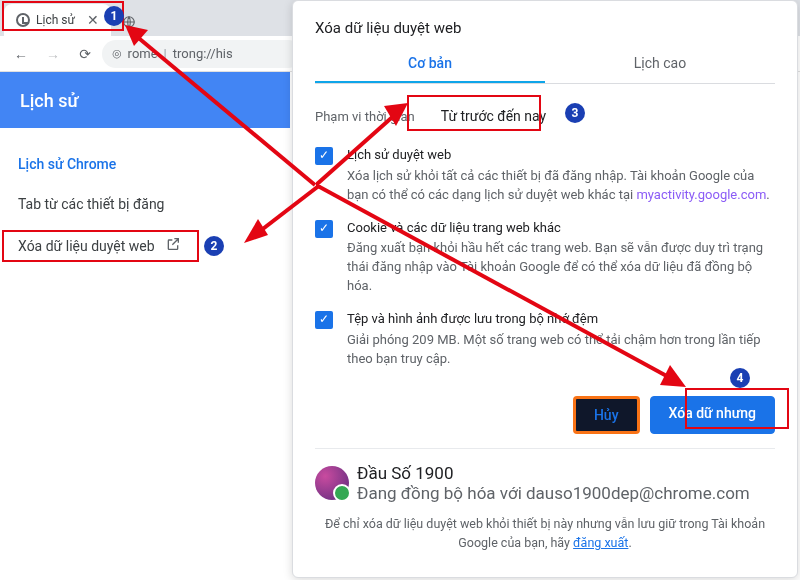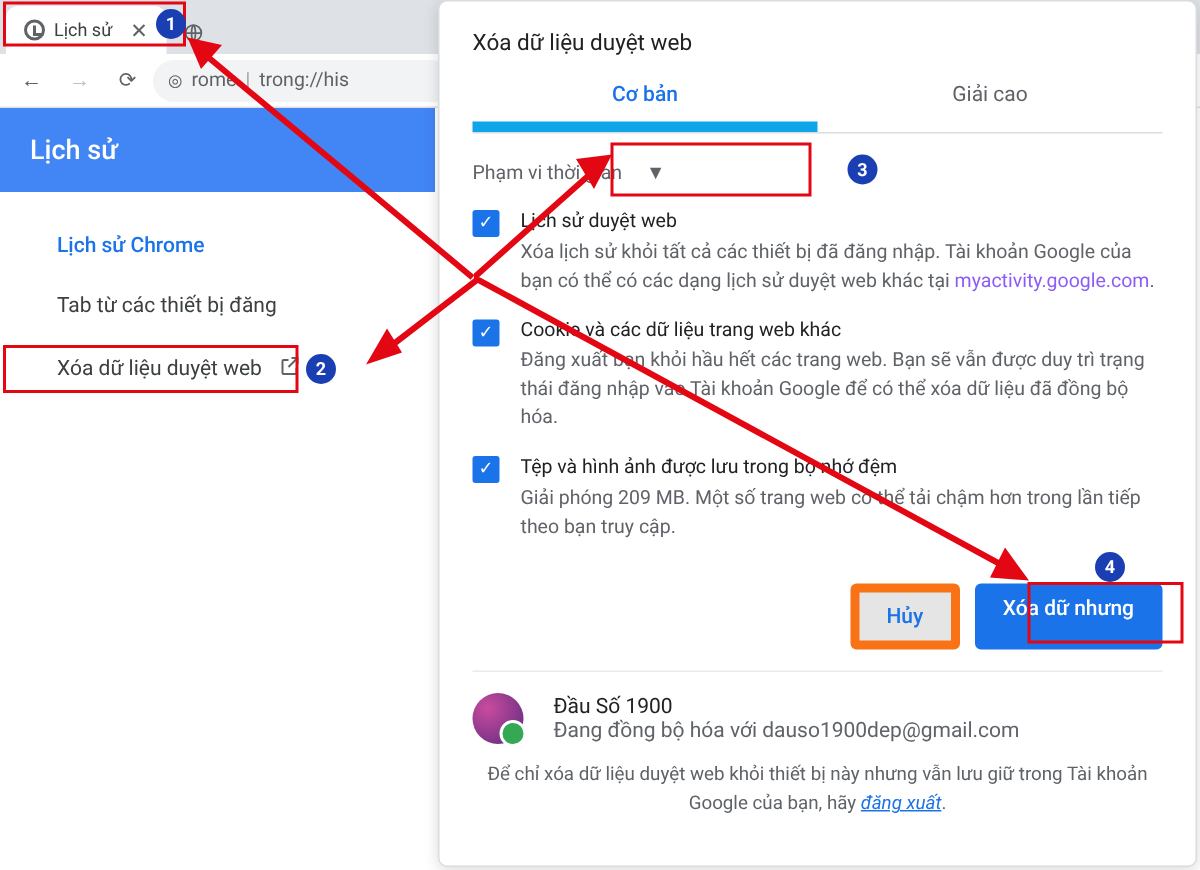--- a/index.html
+++ b/index.html
@@ -12,47 +12,47 @@
   .newtab { width: 28px; height: 28px; display:flex; align-items:center; justify-content:center; color:#5f6368; font-size:12px; margin-left:4px; }
   .toolbar { height: 36px; background: #fff; border-bottom: 1px solid #e0e0e0; display:flex; align-items:center; padding:0 6px; gap:2px; }
   .tbtn { width: 30px; height: 30px; display:flex; align-items:center; justify-content:center; color:#5f6368; font-size:14px; }
   .omnibox { flex: 0 0 200px; height: 28px; background:#f1f3f4; border-radius:14px; display:flex; align-items:center; padding:0 10px; gap:6px; font-size:13px; color:#5f6368; }
   .omnibox .secure { font-size:11px; }
 
   
   .page { position:absolute; top:72px; left:0; right:0; bottom:0; }
   .bluehdr { background:#4285f4; color:#fff; height:56px; display:flex; align-items:center; padding:0 20px; font-size:18px; font-weight:500; width:290px; }
   .sidenav { width:290px; padding:16px 0; }
-  .sideitem { padding:12px 18px; font-size:14px; color:#3c4043; display:flex; align-items:center; gap:10px;margin-left:20px; }
+  .sideitem { padding:12px 18px; font-size:14px; color:#3c4043; display:flex; align-items:center; gap:10px; }
   .sideitem.active { color:#1a73e8; font-weight:500; }
   .ext-icon { color:#5f6368; }
 
   
   .dialog { position:absolute; top:0; left:292px; right:2px; bottom:2px; background:#fff; border:1px solid #dadce0; border-radius:6px; box-shadow:0 2px 10px rgba(0,0,0,.15); padding:18px 22px 14px; display:flex; flex-direction:column; }
   .dtitle { font-size:15px; color:#202124; margin-bottom:8px; }
   .tabs { display:flex; border-bottom:1px solid #dadce0; }
   .dtab { flex:1; text-align:center; padding:10px 0; font-size:14px; color:#5f6368; }
-  .dtab.active { color:#1a73e8; border-bottom:7px solid #0ea5e9; font-weight:500; }
+  .dtab.active { color:#1a73e8; border-bottom:2px solid #0ea5e9; font-weight:500; }
   .trrow { display:flex; align-items:center; gap:16px; margin:18px 0 10px; font-size:13px; color:#5f6368; }
   .sel { display:flex; align-items:center; gap:26px; padding:6px 10px; font-size:14px; color:#202124; }
   .opts { display:flex; flex-direction:column; gap:14px; margin-top:6px; }
   .opt { display:flex; gap:14px; font-size:13px; line-height:1.45; color:#5f6368; }
   .opt .cb { flex:0 0 18px; height:18px; background:#1a73e8; border-radius:2px; display:flex; align-items:center; justify-content:center; color:#fff; font-size:12px; margin-top:1px; }
   .opt .ottl { color:#202124; margin-bottom:2px; }
   .opt a { color:#8b5cf6; text-decoration:none; }
   .btnrow { display:flex; justify-content:flex-end; gap:10px; margin-top:18px; padding:10px 0 14px; border-bottom:1px solid #e8eaed; }
   .btn { padding:8px 18px; border-radius:4px; font-size:14px; font-weight:500; }
-  .btn.cancel { background:#e5e5e5; border:6px solid #f97316; color:#1a73e8; }
+  .btn.cancel { background:#0f172a; border:3px solid #f97316; color:#1a73e8; }
   .btn.primary { background:#1a73e8; color:#fff; border:1px solid #1a73e8; }
-  .acct { display:flex; gap:20px; align-items:center; margin-top:14px; font-size:14px; color:#5f6368; }
+  .acct { display:flex; gap:8px; align-items:center; margin-top:14px; font-size:17px; color:#5f6368; }
   .avatar { width:34px; height:34px; border-radius:50%; background:radial-gradient(circle at 30% 30%, #c94b9f, #5b2b7d); position:relative; }
   .avatar::after { content:""; position:absolute; bottom:-2px; right:-2px; width:14px; height:14px; background:#34a853; border:2px solid #fff; border-radius:50%; }
   .acct .nm { color:#202124; }
   .foot { font-size:12.5px; color:#5f6368; text-align:center; margin-top:12px; line-height:1.5; }
-  .foot a { color:#1a73e8; text-decoration:underline;font-style:italic; }
+  .foot a { color:#1a73e8; text-decoration:underline; }
 
   
   .num { position:absolute; width:20px; height:20px; border-radius:50%; background:#1a3fb3; color:#fff; font-size:12px; font-weight:700; display:flex; align-items:center; justify-content:center; z-index:40; }
   .redbox { position:absolute; border:2.5px solid #e30613; z-index:30; pointer-events:none; }
 
   svg.arrow { position:absolute; z-index:35; pointer-events:none; }
   svg.arrow path { stroke:#e30613; stroke-width:4; fill:none; }
   svg.arrow polygon { fill:#e30613; }
 
   .hist-icon { width:14px; height:14px; border:2px solid #5f6368; border-radius:50%; position:relative; }
@@ -100,24 +100,27 @@
           </svg>
       </span>
     </div>
   </div>
 </div>
 
 <div class="dialog">
   <div class="dtitle">Xóa dữ liệu duyệt web</div>
   <div class="tabs">
     <div class="dtab active">Cơ bản</div>
-    <div class="dtab">Giải cao</div>
+    <div class="dtab">Lịch cao</div>
   </div>
   <div class="trrow">
     <span>Phạm vi thời gian</span>
+    <div class="sel">
+      <span>Từ trước đến nay</span>
+    </div>
     <span class="caret" style="color:#5f6368">▼</span>
   </div>
 
   <div class="opts">
     <div class="opt">
       <div class="cb">✓</div>
       <div>
         <div class="ottl">Lịch sử duyệt web</div>
         <div><span>Xóa lịch sử khỏi tất cả các thiết bị đã đăng nhập. Tài khoản Google của bạn có thể có các dạng lịch sử duyệt web khác tại </span><a>myactivity.google.com</a><span>.</span></div>
       </div>
@@ -140,21 +143,21 @@
 
   <div class="btnrow">
     <div class="btn cancel">Hủy</div>
     <div class="btn primary">Xóa dữ nhưng</div>
   </div>
 
   <div class="acct">
     <div class="avatar"></div>
     <div>
       <div class="nm">Đầu Số 1900</div>
-      <div>Đang đồng bộ hóa với dauso1900dep@gmail.com</div>
+      <div>Đang đồng bộ hóa với dauso1900dep@chrome.com</div>
     </div>
   </div>
 
   <div class="foot">
     <span>Để chỉ xóa dữ liệu duyệt web khỏi thiết bị này nhưng vẫn lưu giữ trong Tài khoản Google của bạn, hãy </span><a>đăng xuất</a><span>.</span>
   </div>
 </div>
 
 <div class="redbox" style="top:1px; left:2px; width:122px; height:30px;"></div>
 <div class="num" style="top:6px; left:104px;">1</div>

